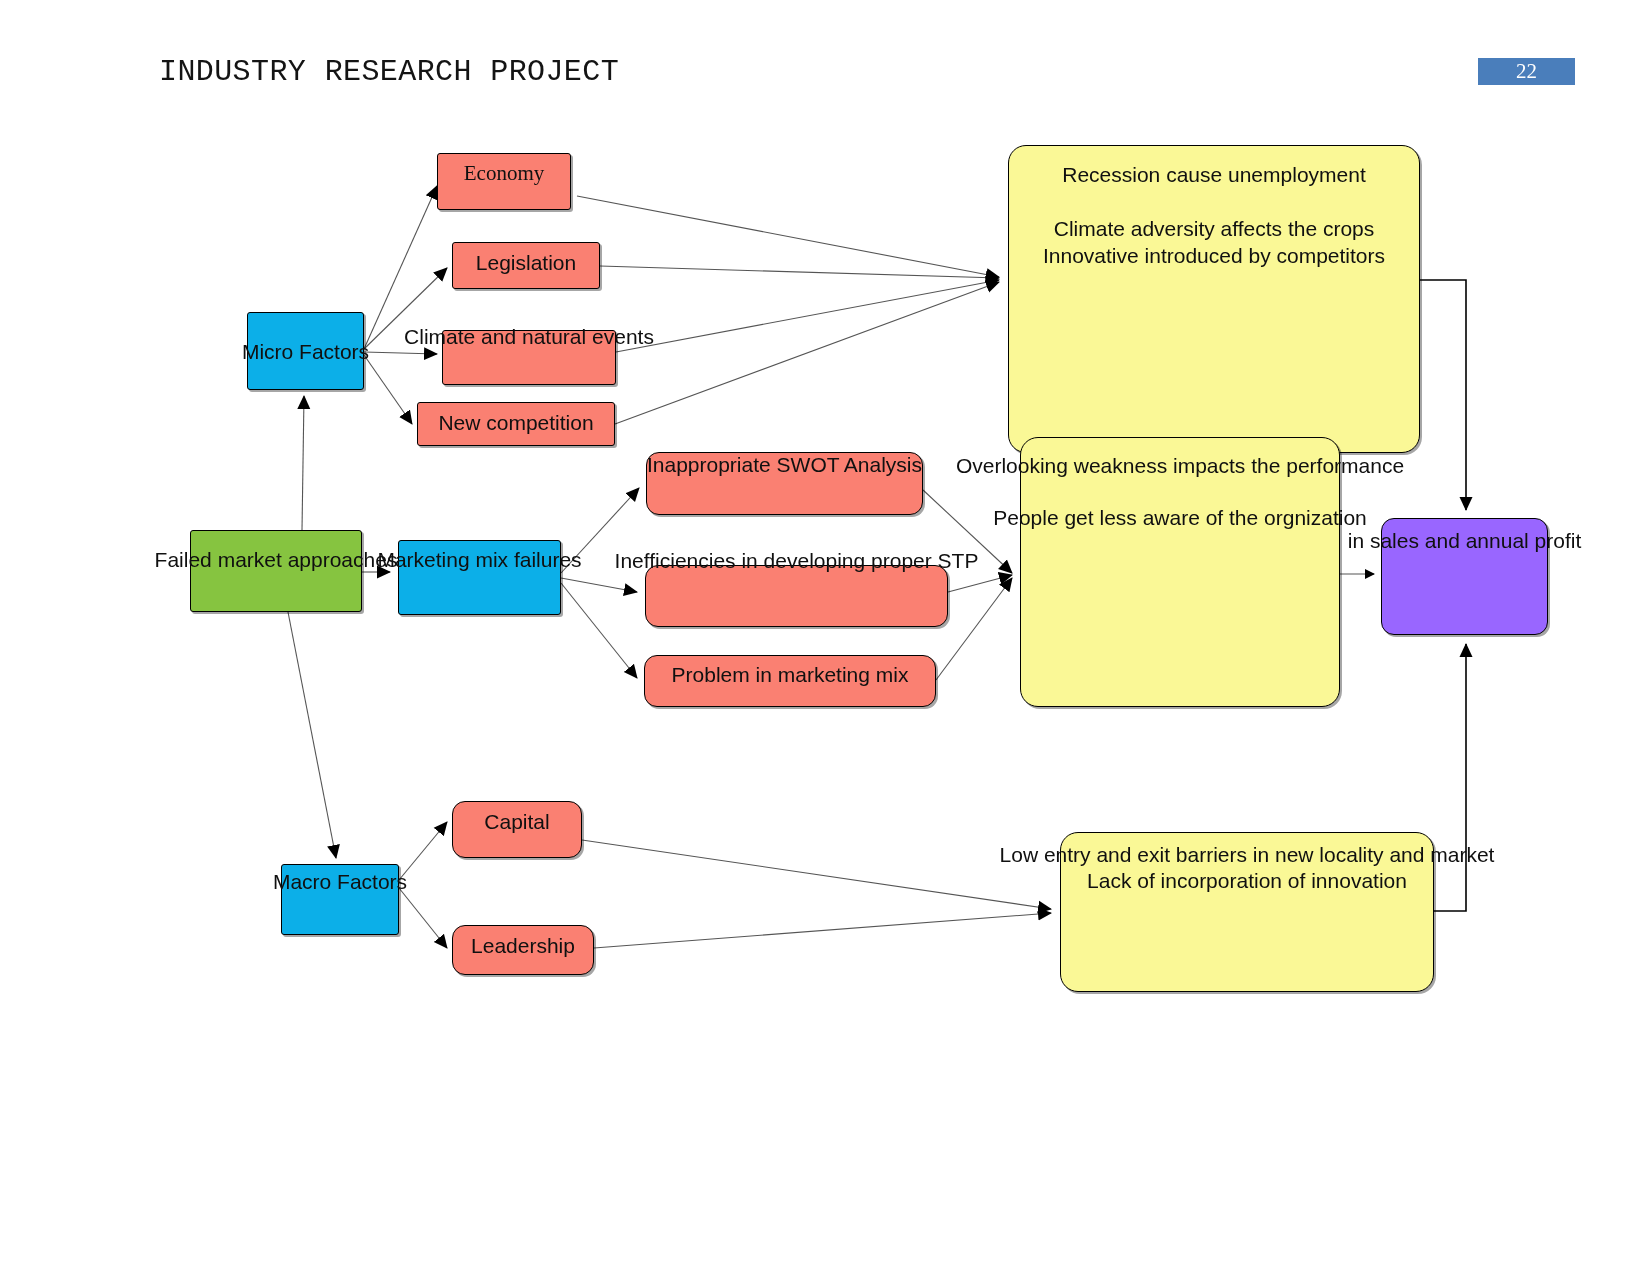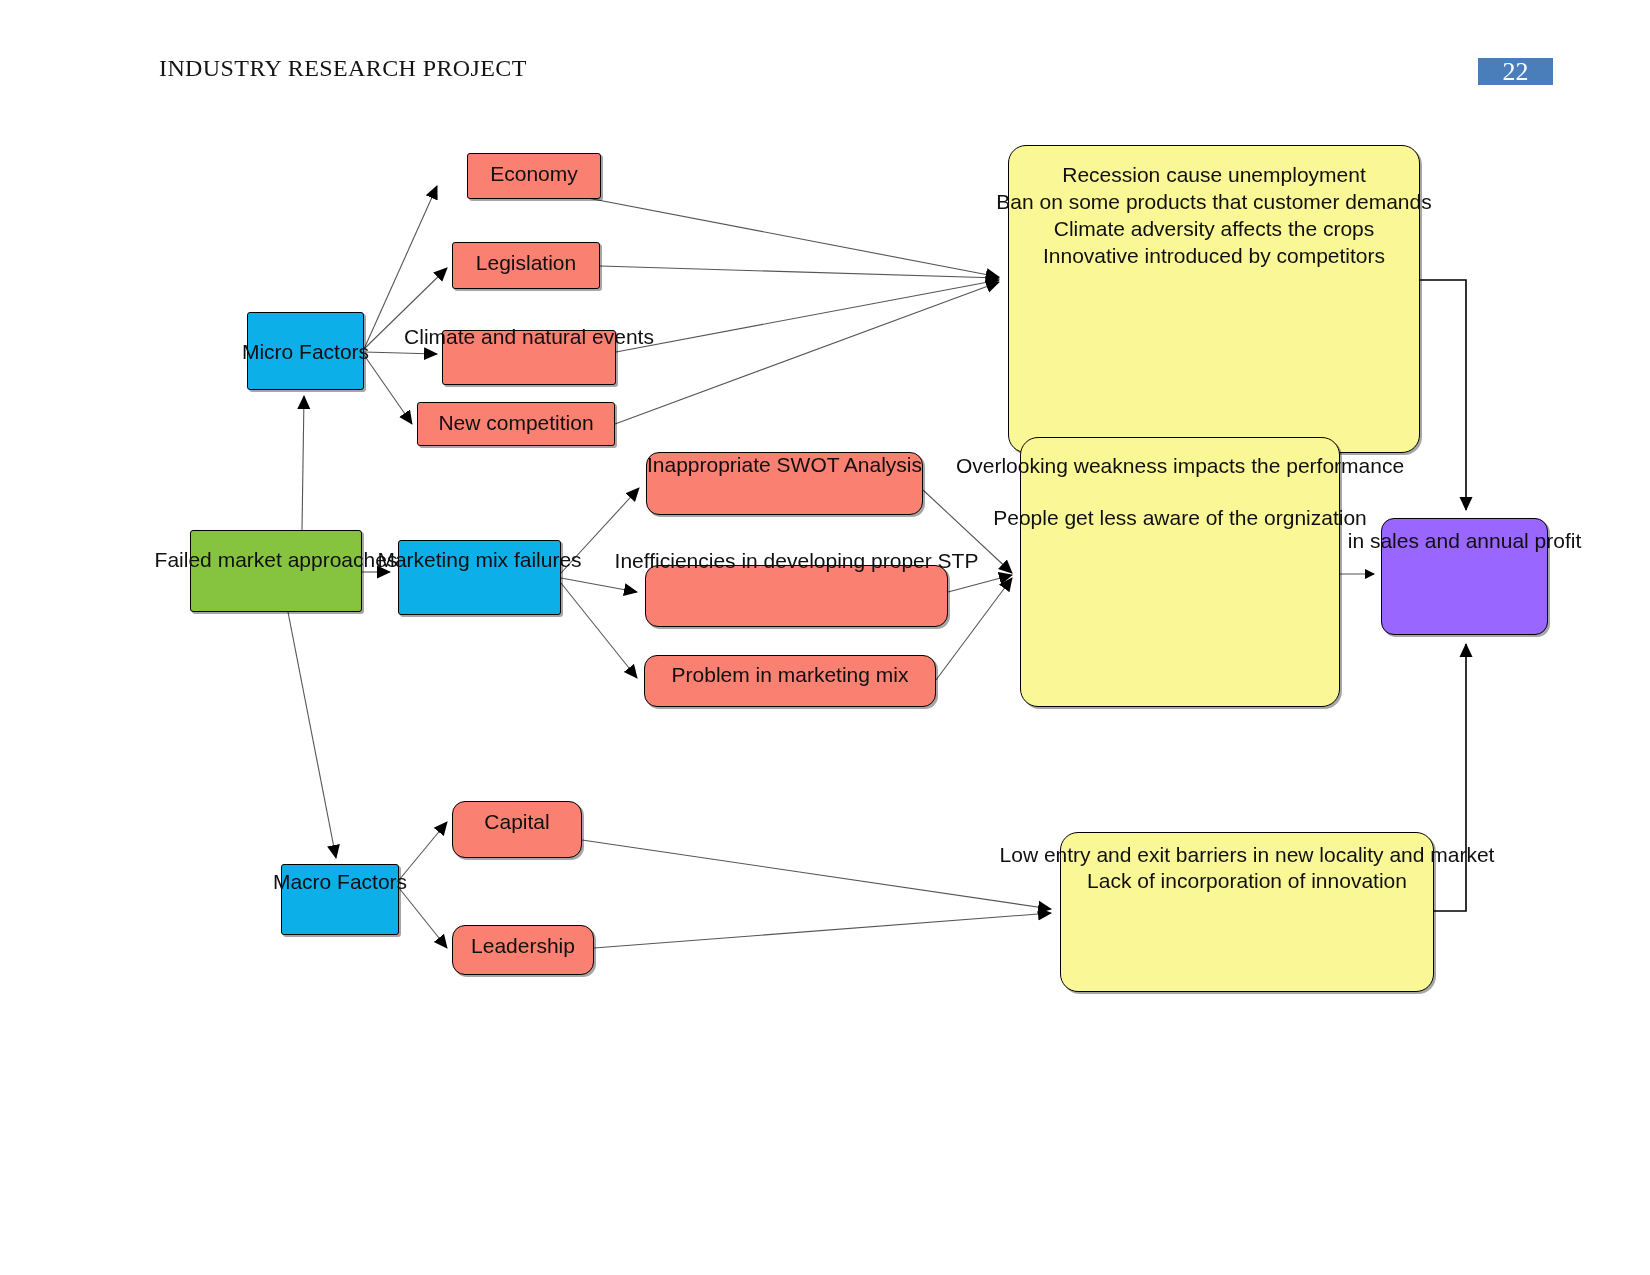--- a/index.html
+++ b/index.html
@@ -19,36 +19,36 @@
   #header {
     position: absolute;
     left: 0; top: 0;
     width: 1650px;
     height: 110px;
   }
   #doc-title {
     position: absolute;
     left: 159px;
     top: 55px;
-    font-family: Liberation Serif, serif;
-    font-size: 24px;
+    font-family: Liberation Mono, monospace;
+    font-size: 30px;
     letter-spacing: 0.4px;
     color: #141414;
     white-space: nowrap;
   }
   #page-badge {
     position: absolute;
     left: 1478px;
     top: 58px;
-    width: 75px;
+    width: 97px;
     height: 27px;
     background: #4a7ebb;
     color: #ffffff;
     font-family: "Liberation Serif", serif;
-    font-size: 26px;
+    font-size: 21px;
     display: flex;
     align-items: center;
     justify-content: center;
   }
 
   
   #canvas {
     position: absolute;
     left: 0; top: 0;
     width: 1650px;
@@ -149,21 +149,21 @@
     <g fill="none" stroke="#000000" stroke-width="1.6">
       <path d="M1420,280 L1466,280 L1466,510" marker-end="url(#ahb)"></path>
       <path d="M1434,911 L1466,911 L1466,644" marker-end="url(#ahb)"></path>
     </g>
   </svg>
 
   <div class="node rect c-blue" style="left:247px;top:312px;width:117px;height:78px;">
     <span class="lbl mid">Micro Factors</span>
   </div>
 
-  <div class="node rect c-red" style="left:467px;top:153px;width:134px;height:46px;">
+  <div class="node rect c-red" style="left:437px;top:153px;width:134px;height:57px;font-family:Liberation Serif, serif;">
     <span class="lbl top">Economy</span>
   </div>
 
   <div class="node rect c-red" style="left:452px;top:242px;width:148px;height:47px;">
     <span class="lbl top">Legislation</span>
   </div>
 
   <div class="node rect c-red" style="left:442px;top:330px;width:174px;height:55px;">
     <span class="lbl" style="top:-8px;">Climate and natural events</span>
   </div>
@@ -199,21 +199,20 @@
   <div class="node round c-red" style="left:452px;top:801px;width:130px;height:57px;">
     <span class="lbl top">Capital</span>
   </div>
 
   <div class="node round c-red" style="left:452px;top:925px;width:142px;height:50px;">
     <span class="lbl top">Leadership</span>
   </div>
 
   <div class="node biground c-yellow" style="left:1008px;top:145px;width:412px;height:308px;">
     <span class="lbl" style="top:15px;">Recession cause unemployment</span>
-    <span class="lbl" style="top:42px;">Ban on some products that customer demands</span>
     <span class="lbl" style="top:69px;">Climate adversity affects the crops</span>
     <span class="lbl" style="top:96px;">Innovative introduced by competitors</span>
   </div>
 
   <div class="node biground c-yellow" style="left:1020px;top:437px;width:320px;height:270px;">
     <span class="lbl" style="top:14px;">Overlooking weakness impacts the performance</span>
     <span class="lbl" style="top:66px;">People get less aware of the orgnization</span>
   </div>
 
   <div class="node biground c-yellow" style="left:1060px;top:832px;width:374px;height:160px;">

